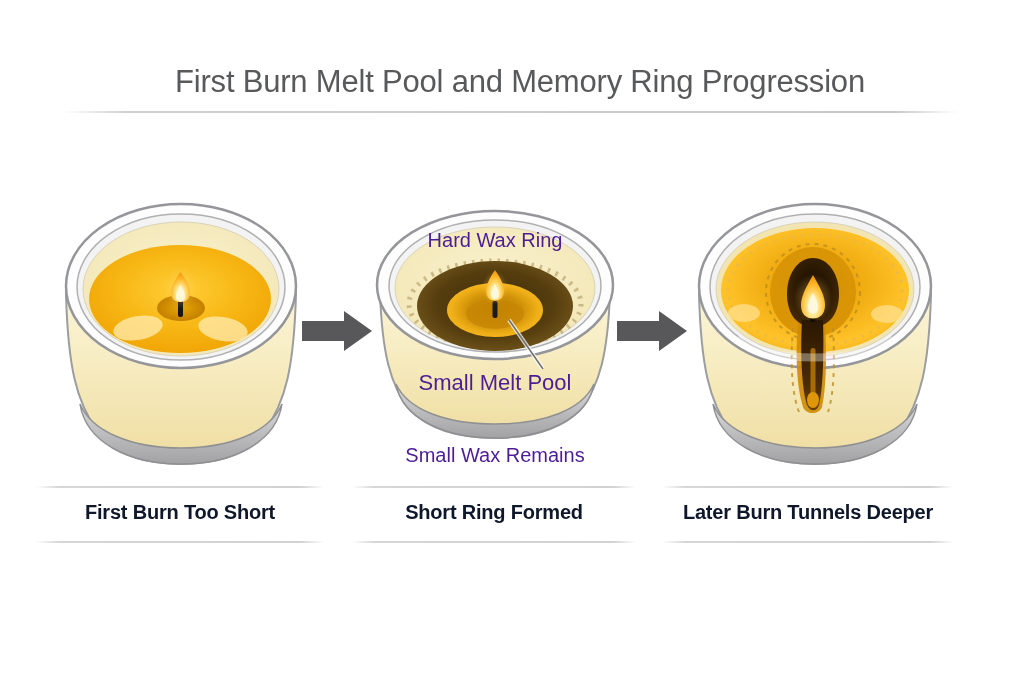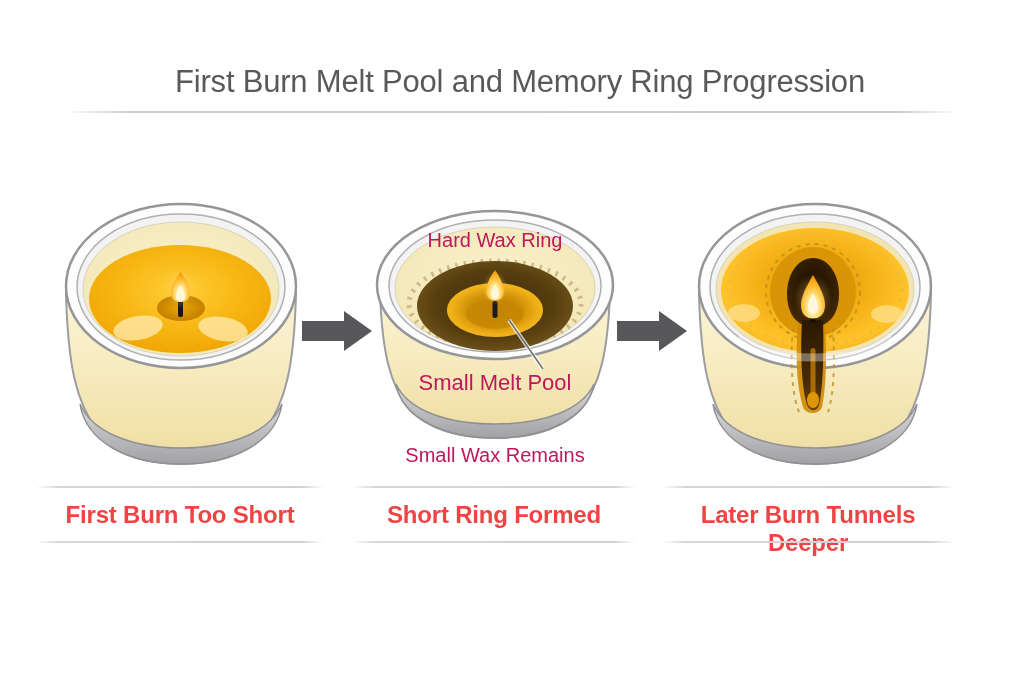--- a/index.html
+++ b/index.html
@@ -11,34 +11,34 @@
     position:absolute;left:0;top:64px;width:100%;text-align:center;
     font-size:31px;font-weight:500;color:#58595B;letter-spacing:-0.2px;padding-left:8px;
   }
   .title-divider{
     position:absolute;left:64px;top:111px;width:894px;height:2px;
     background:linear-gradient(to right,rgba(207,207,207,0),#CFCFCF 7%,#C9C9C9 93%,rgba(207,207,207,0));
   }
   .candle{position:absolute;}
   .arrow{position:absolute;width:70px;height:40px;}
   .annot{
-    position:absolute;text-align:center;color:#be185d;
+    position:absolute;text-align:center;color:#4c1d95;
     font-size:20px;font-weight:400;line-height:22px;
   }
   .leader{position:absolute;left:505px;top:317px;width:42px;height:55px;}
   .caption-block{position:absolute;top:486px;height:60px;}
   .cap-line{
     position:absolute;left:0;width:100%;height:2px;
     background:linear-gradient(to right,rgba(214,214,214,0),#D6D6D6 8%,#D2D2D2 92%,rgba(214,214,214,0));
   }
   .cap-line.top{top:0;}
   .cap-line.bottom{top:55px;}
   .caption{
     position:absolute;left:0;top:15px;width:100%;text-align:center;
-    font-size:24px;font-weight:700;color:#ef4444;letter-spacing:-0.2px;
+    font-size:20px;font-weight:700;color:#0f172a;letter-spacing:-0.2px;
   }
 </style>
 </head>
 <body>
 
 <div class="canvas">
 
   <div class="title">First Burn Melt Pool and Memory Ring Progression</div>
   <div class="title-divider"></div>
 

